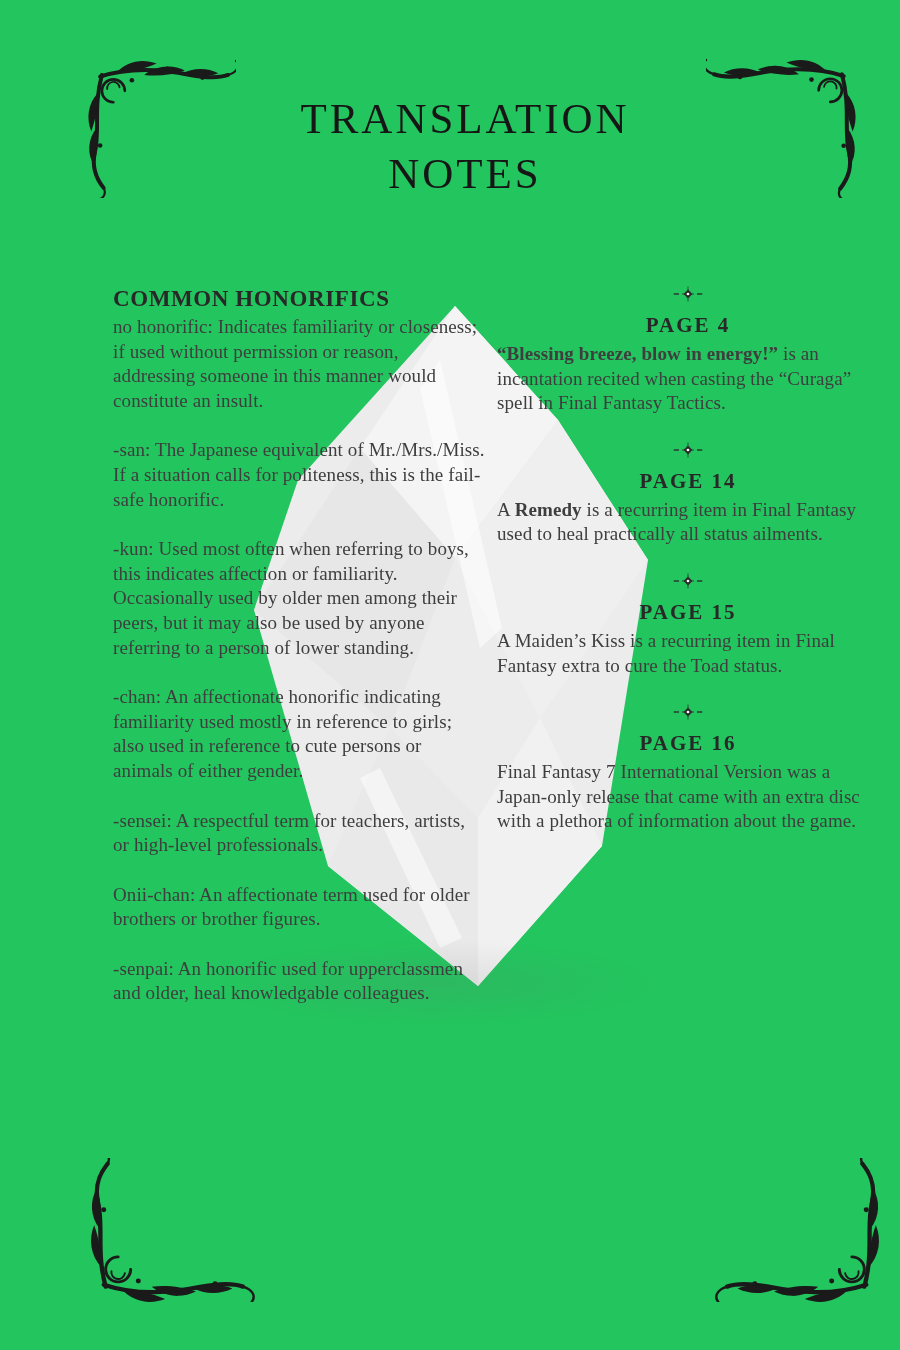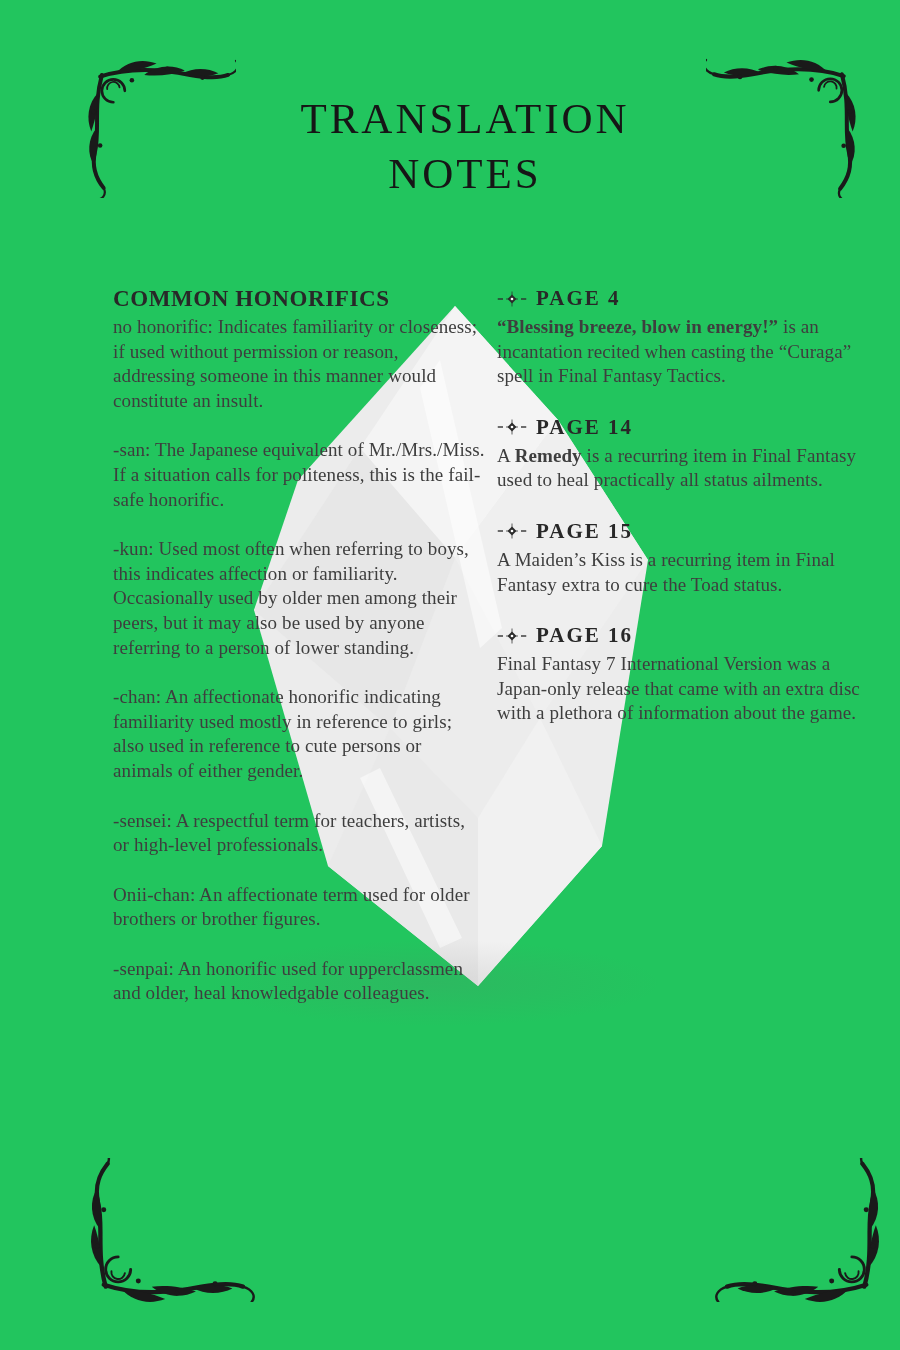--- a/index.html
+++ b/index.html
@@ -33,21 +33,21 @@
   .note-para{
     font-size:19px;line-height:24.6px;color:#3e3e3e;
     margin:0 0 25px 0;letter-spacing:0.1px;
   }
   .sec-heading{
     font-size:23px;line-height:27px;color:#282828;font-weight:bold;
     letter-spacing:0.6px;margin:0 0 3px 0;
   }
   .page-heading{
     font-size:21px;line-height:27px;color:#282828;font-weight:bold;
-    letter-spacing:2px;margin:0 0 3px 0;display:flex;align-items:center;gap:9px;
+    letter-spacing:2px;margin:0 0 3px 0;display:flex;align-items:center;gap:9px;flex-direction:column;
   }
   .marker-icon{width:30px;height:18px;flex:0 0 auto;}
   .it{}
   .bd{font-weight:bold;}
 </style>
 </head>
 <body>
 
 <svg width="0" height="0" style="position:absolute" aria-hidden="true">
   <defs>

